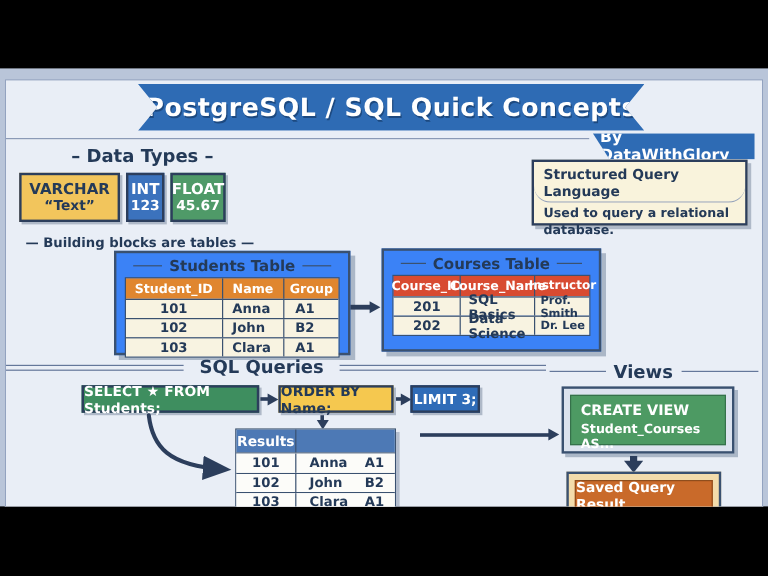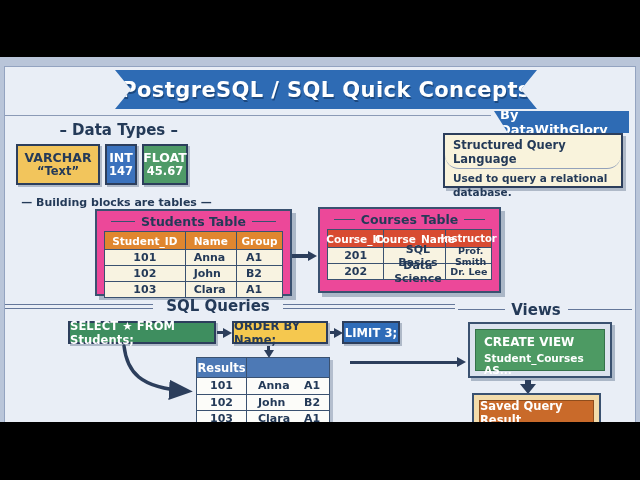--- a/index.html
+++ b/index.html
@@ -35,22 +35,22 @@
   .dt-box{height:41px;border:2px solid #2c3e5c;box-shadow:2px 2px 0 rgba(44,62,92,.3);
     display:flex;flex-direction:column;align-items:center;justify-content:center;
     line-height:1.2;box-sizing:border-box;}
   .dt-box .n{font-size:12.5px;font-weight:bold;}
   .dt-box .e{font-size:11.5px;font-weight:bold;}
   .dt-varchar{width:84px;background:#f2c55c;color:#243a58;}
   .dt-int{width:32px;background:#3b72bd;color:#fff;}
   .dt-float{width:46px;background:#4f9a68;color:#fff;justify-content:center;}
   .dt-note{left:14px;top:139px;width:205px;text-align:center;font-size:11px;font-weight:bold;}
   
-  .tbl-card{background:#ec4899;border:2px solid #3a5170;box-shadow:4px 4px 0 rgba(58,81,112,.35);
-    box-sizing:border-box;text-align:center;}
+  .tbl-card{background:#3b82f6;border:2px solid #3a5170;box-shadow:4px 4px 0 rgba(58,81,112,.35);
+    box-sizing:border-box;}
   .tbl-title{display:flex;align-items:center;margin:3px 8px 2px;font-size:12.5px;font-weight:bold;}
   .tbl-title::before,.tbl-title::after{content:"";flex:1;height:1.5px;background:#3a5170;margin:0 6px;}
   .grid{margin:0 7px;border:1.5px solid #3a5170;}
   .trow{display:flex;}
   .trow + .trow{border-top:1px solid #3a5170;}
   .tcell{box-sizing:border-box;display:flex;align-items:center;font-weight:bold;}
   .tcell + .tcell{border-left:1px solid #3a5170;}
   .thead .tcell{color:#fff;justify-content:center;font-size:10.5px;height:17px;}
   .tbody-row{background:#f8f3e1;}
   .tbody-row .tcell{height:15px;font-size:11px;color:#243a58;}
@@ -134,21 +134,21 @@
   </div>
 
   <div class="abs dt-heading">– Data Types –</div>
   <div class="abs dt-row">
     <div class="dt-box dt-varchar">
       <span class="n">VARCHAR</span>
       <span class="e">“Text”</span>
     </div>
     <div class="dt-box dt-int">
       <span class="n">INT</span>
-      <span class="e">147</span>
+      <span class="e">123</span>
     </div>
     <div class="dt-box dt-float">
       <span class="n">FLOAT</span>
       <span class="e">45.67</span>
     </div>
   </div>
   <div class="abs dt-note">— Building blocks are tables —</div>
 
   <div class="abs tbl-card students-card">
     <div class="tbl-title">Students Table</div>

